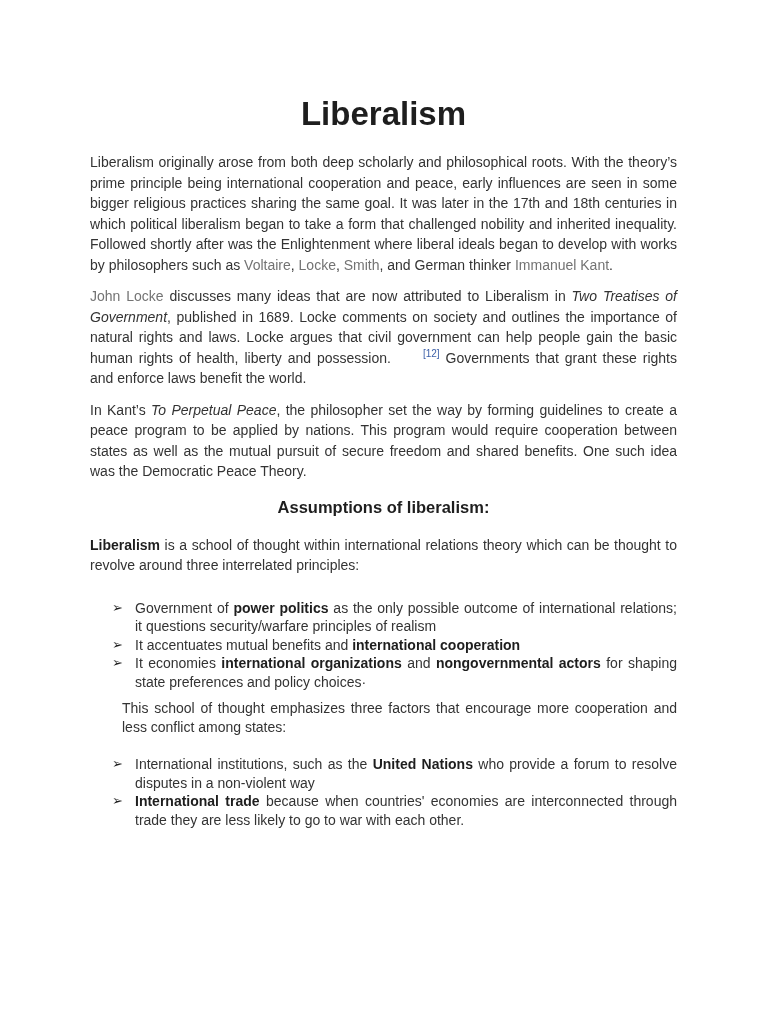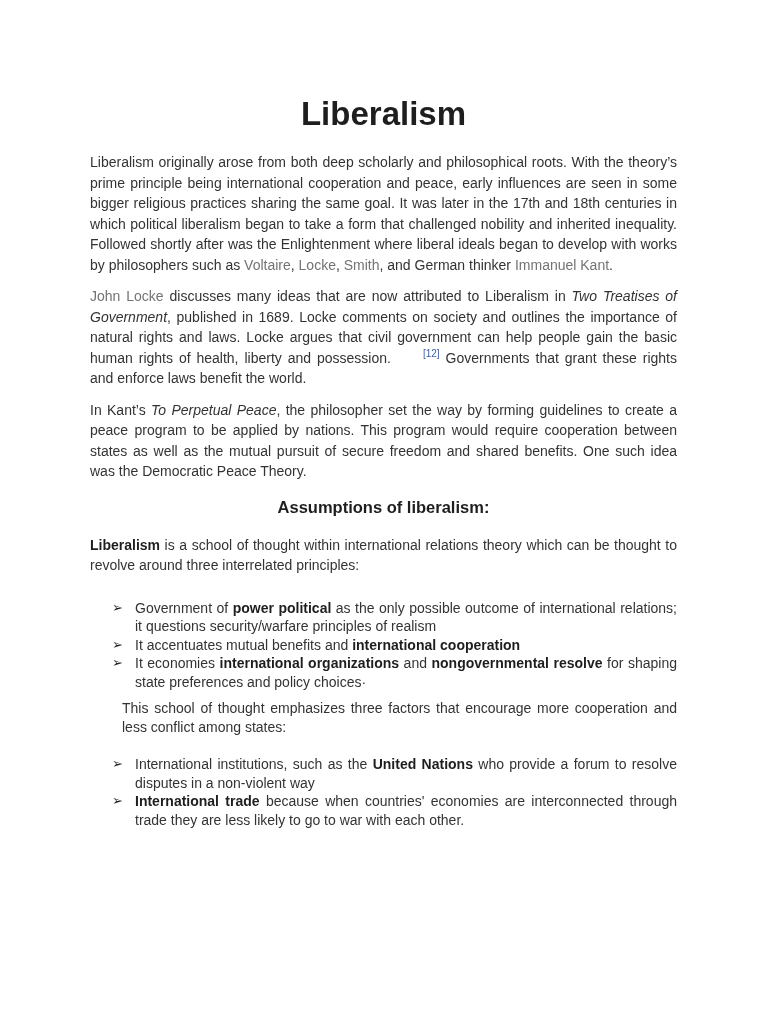--- a/index.html
+++ b/index.html
@@ -55,23 +55,23 @@
 
     <p><span>In Kant’s </span><i>To Perpetual Peace</i><span>, the philosopher set the way by forming guidelines to create a peace program to be applied by nations. This program would require cooperation between states as well as the mutual pursuit of secure freedom and shared benefits. One such idea was the Democratic Peace Theory.</span></p>
 
     <h3 class="h3" style="margin-top:14px;">Assumptions of liberalism:</h3>
 
     <p><b>Liberalism</b><span> is a school of thought within international relations theory which can be thought to revolve around three interrelated principles:</span></p>
 
     <div class="gap"></div>
 
     <ul>
-      <li><span class="bullet">➢</span><span>Government of </span><b>power political</b><span> as the only possible outcome of international relations; it questions security/warfare principles of realism</span></li>
+      <li><span class="bullet">➢</span><span>Government of </span><b>power politics</b><span> as the only possible outcome of international relations; it questions security/warfare principles of realism</span></li>
       <li><span class="bullet">➢</span><span>It accentuates mutual benefits and </span><b>international cooperation</b></li>
-      <li><span class="bullet">➢</span><span>It economies </span><b>international organizations</b><span> and </span><b>nongovernmental resolve</b><span> for shaping state preferences and policy choices·</span></li>
+      <li><span class="bullet">➢</span><span>It economies </span><b>international organizations</b><span> and </span><b>nongovernmental actors</b><span> for shaping state preferences and policy choices·</span></li>
     </ul>
 
     <p style="line-height:18.5px;margin-left:32px;">This school of thought emphasizes three factors that encourage more cooperation and less conflict among states:</p>
 
     <div class="gap" style="height:8px;"></div>
 
     <ul>
       <li><span class="bullet">➢</span><span>International institutions, such as the </span><b>United Nations</b><span> who provide a forum to resolve disputes in a non-violent way</span></li>
       <li><span class="bullet">➢</span><b>International trade</b><span> because when countries' economies are interconnected through trade they are less likely to go to war with each other.</span></li>
     </ul>

